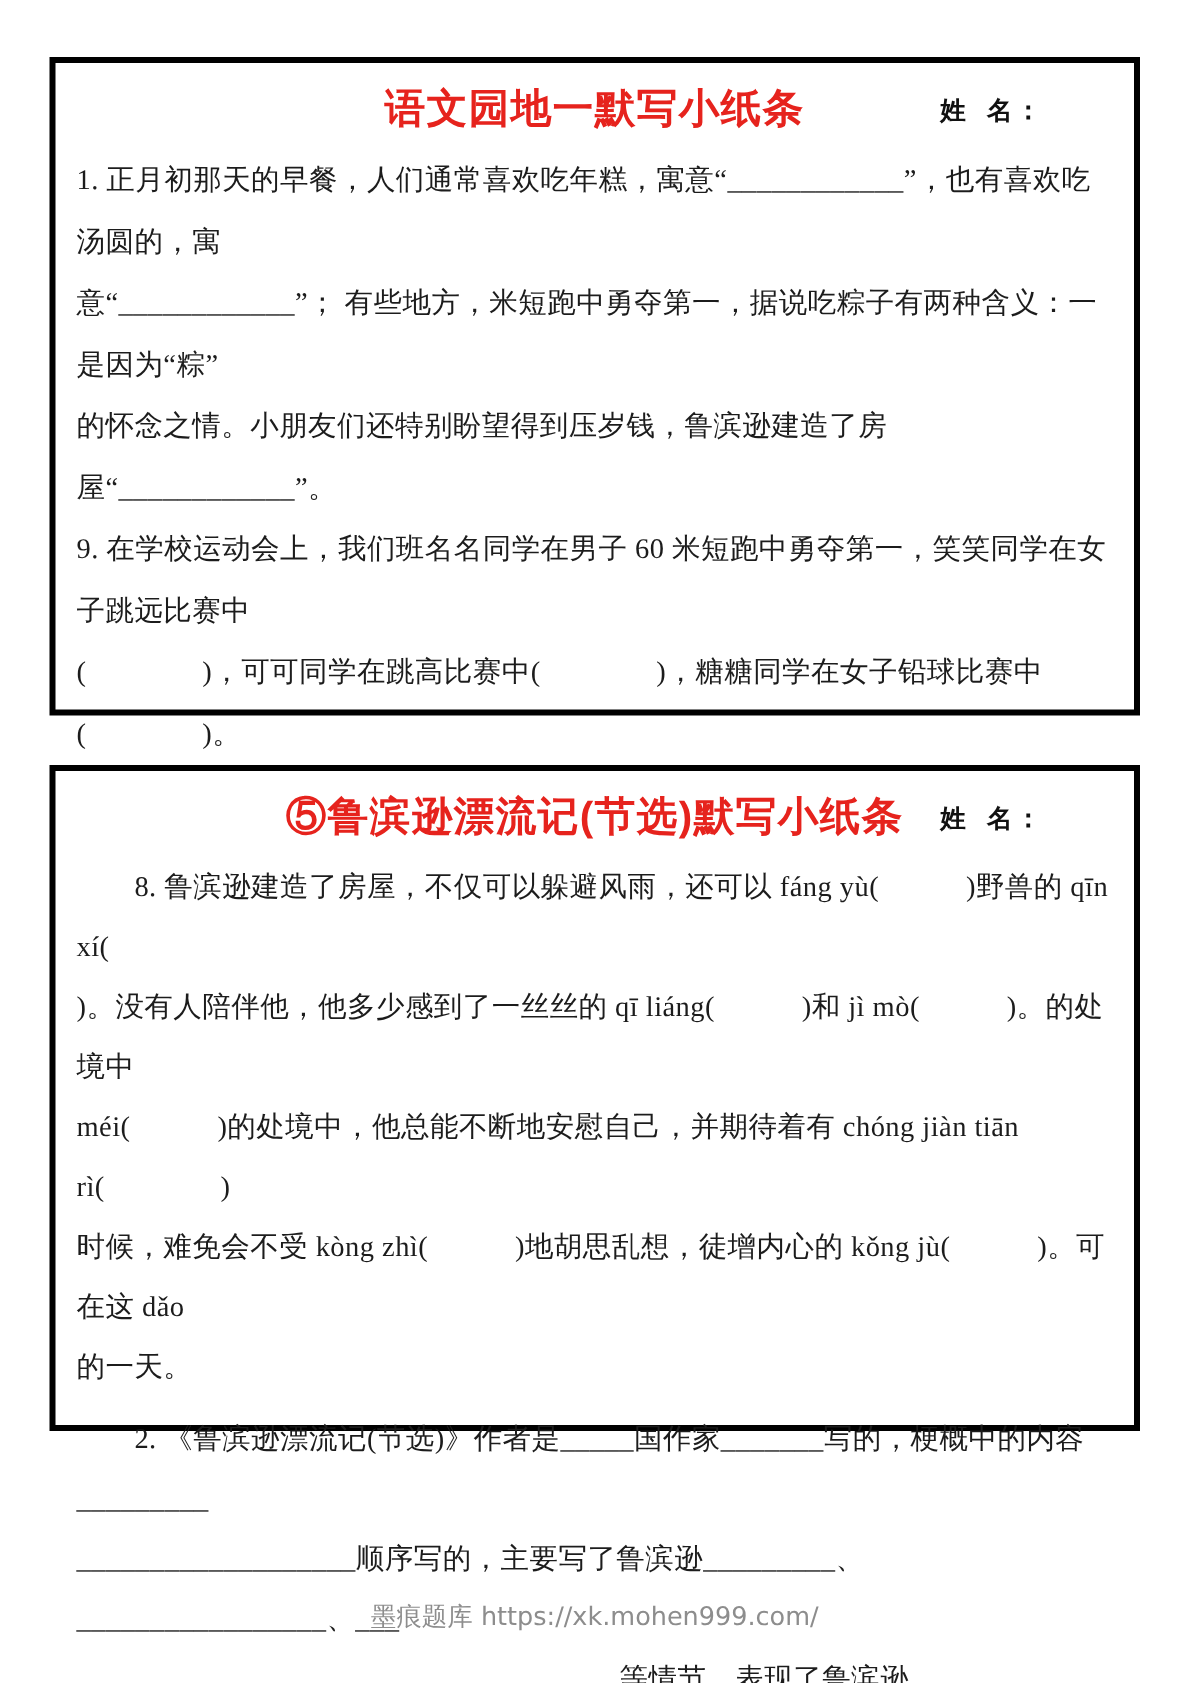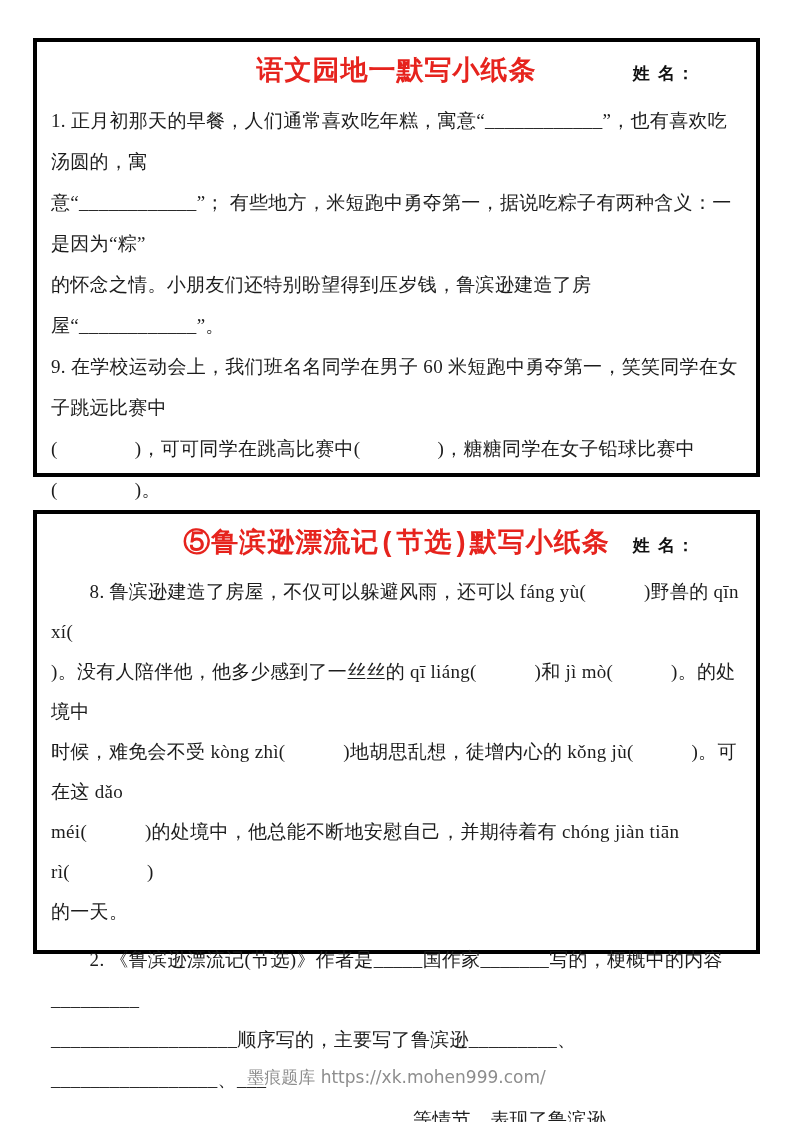--- a/index.html
+++ b/index.html
@@ -20,32 +20,32 @@
   }
   .sheet1 { top: 38px;  height: 439px; }
   .sheet2 { top: 510px; height: 444px; }
   .sheet-header {
     position: relative;
     text-align: center;
     height: 40px;
   }
   .sheet-title {
     display: inline-block;
-    font-family: Liberation Mono, monospace;
+    font-family: Liberation Sans, sans-serif;
     font-weight: 700;
     font-size: 27px;
     letter-spacing: 1px;
     color: #e6231d;
     line-height: 36px;
   }
   .name-label {
     position: absolute;
     right: 46px;
     top: 8px;
-    font-family: Liberation Serif, serif;
+    font-family: Liberation Mono, monospace;
     font-weight: 700;
     font-size: 17px;
     letter-spacing: 2px;
     color: #111111;
   }
   .sheet-body { margin-top: 6px; }
   .line {
     white-space: pre-wrap;
     font-size: 19px;
     line-height: 41px;
@@ -93,22 +93,22 @@
 
 <div class="sheet sheet2">
   <div class="sheet-header">
     <span class="sheet-title">⑤鲁滨逊漂流记(节选)默写小纸条</span>
     <span class="name-label">姓 名：</span>
   </div>
   <div class="sheet-body">
       <div class="para">
         <div class="line">　　8. 鲁滨逊建造了房屋，不仅可以躲避风雨，还可以 fáng yù(　　　)野兽的 qīn xí(</div>
         <div class="line">)。没有人陪伴他，他多少感到了一丝丝的 qī liáng(　　　)和 jì mò(　　　)。的处境中</div>
+        <div class="line">méi(　　　)的处境中，他总能不断地安慰自己，并期待着有 chóng jiàn tiān rì(　　　　)</div>
         <div class="line">时候，难免会不受 kòng zhì(　　　)地胡思乱想，徒增内心的 kǒng jù(　　　)。可在这 dǎo</div>
-        <div class="line">méi(　　　)的处境中，他总能不断地安慰自己，并期待着有 chóng jiàn tiān rì(　　　　)</div>
         <div class="line">的一天。</div>
       </div>
       <div class="para">
         <div class="line">　　2. 《鲁滨逊漂流记(节选)》作者是_____国作家_______写的，梗概中的内容_________</div>
         <div class="line">___________________顺序写的，主要写了鲁滨逊_________、_________________、___</div>
         <div class="line">_________、___________、_____________等情节。表现了鲁滨逊__________________</div>
       </div>
     </div>
 </div>
 

